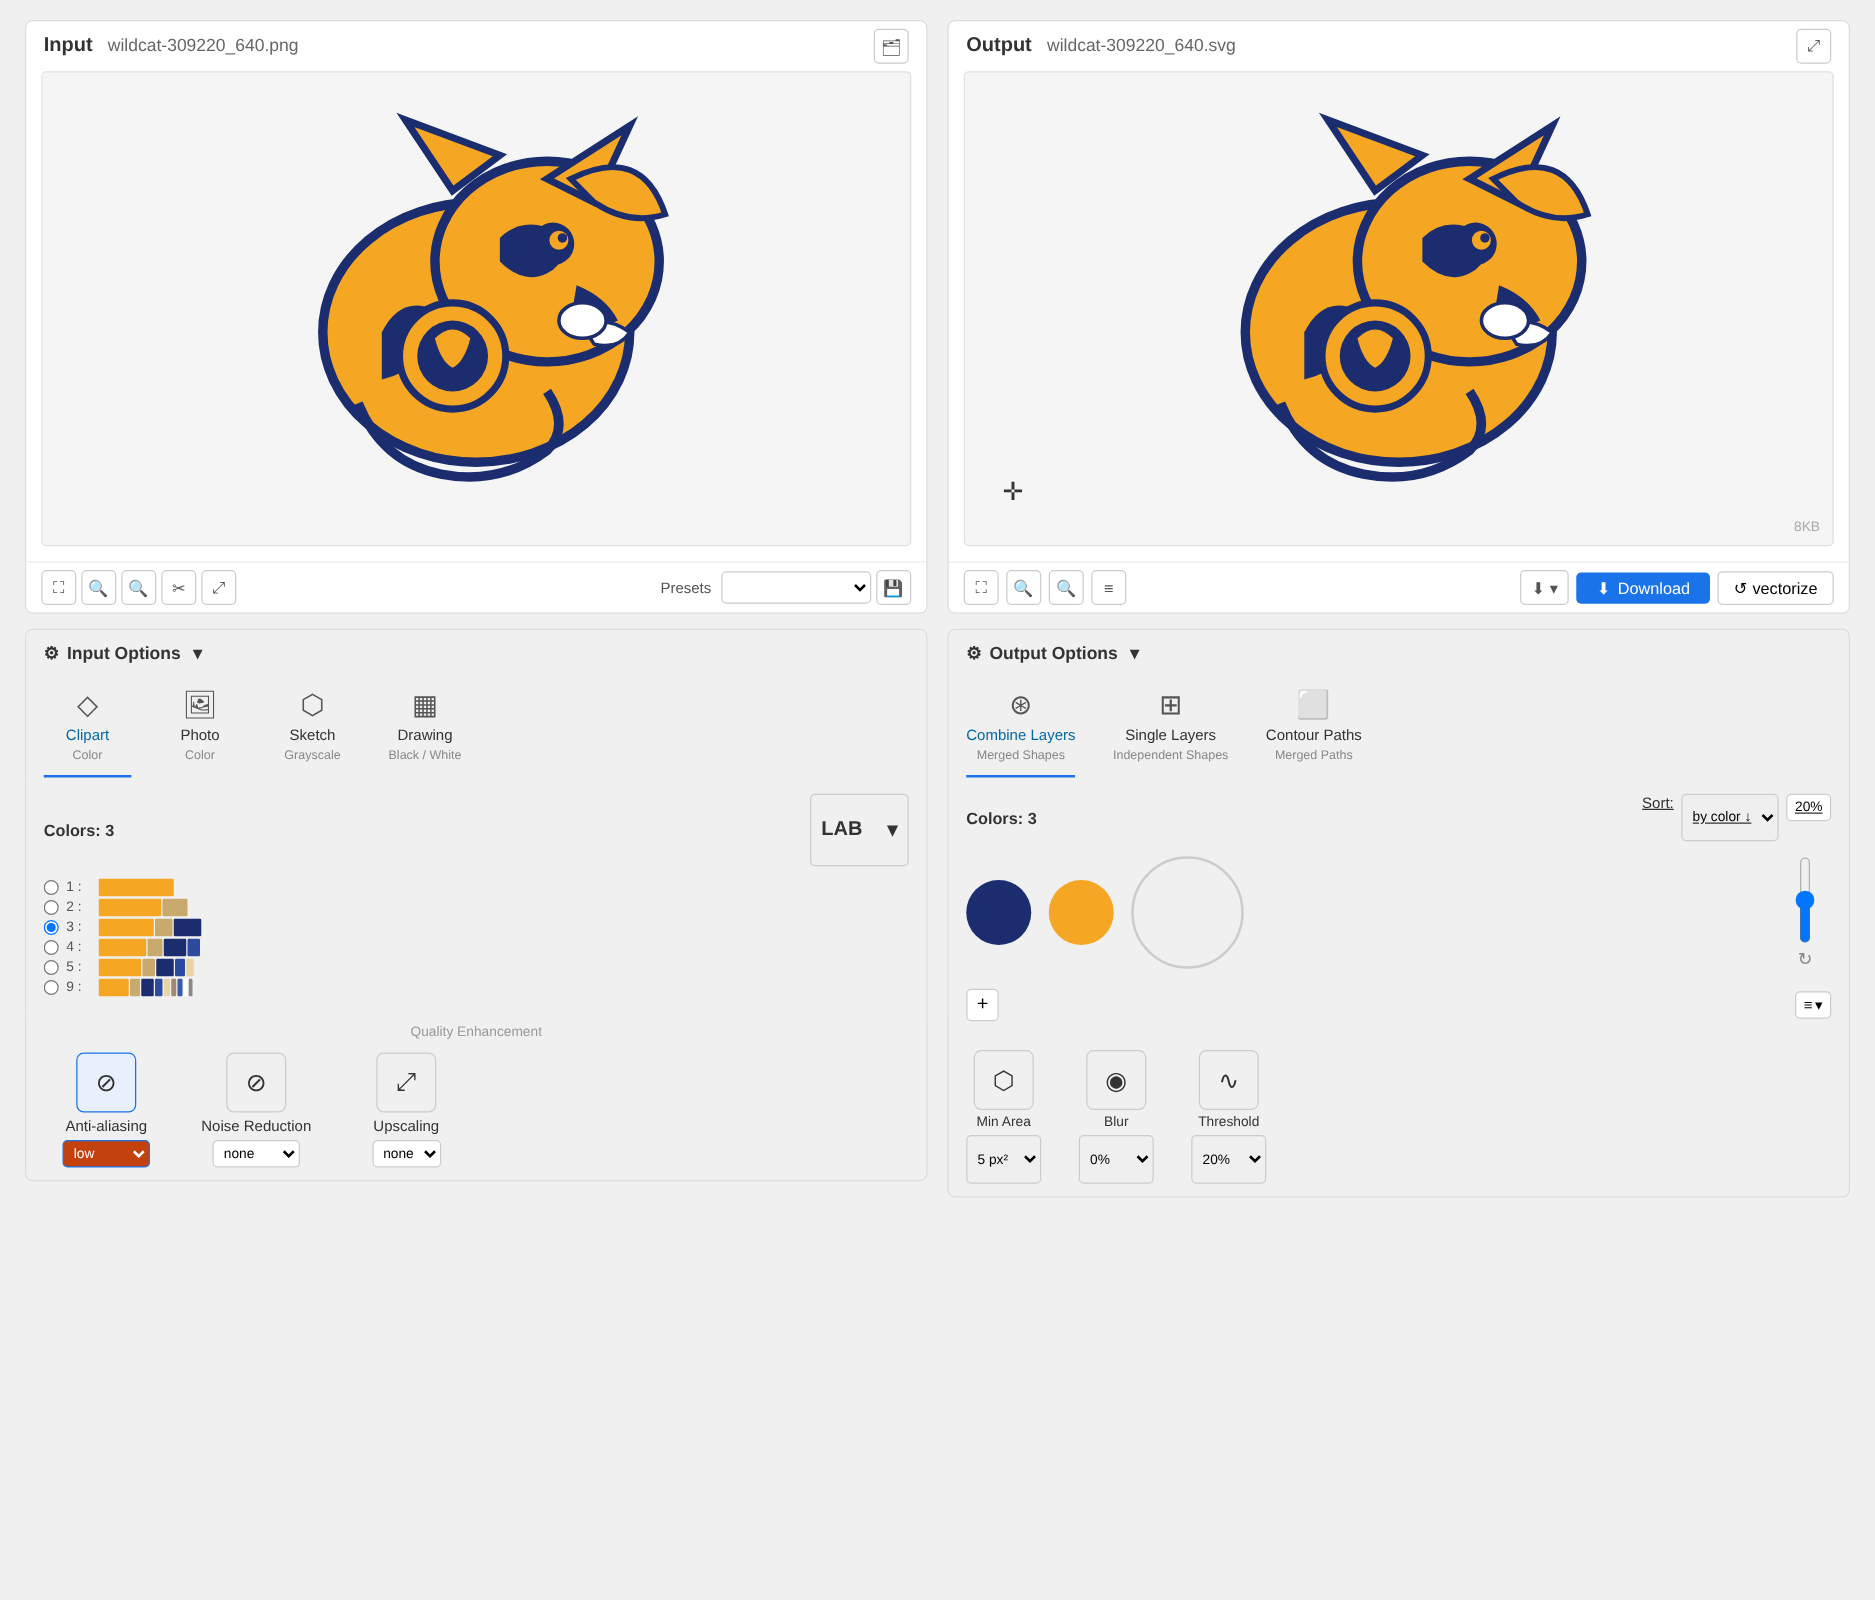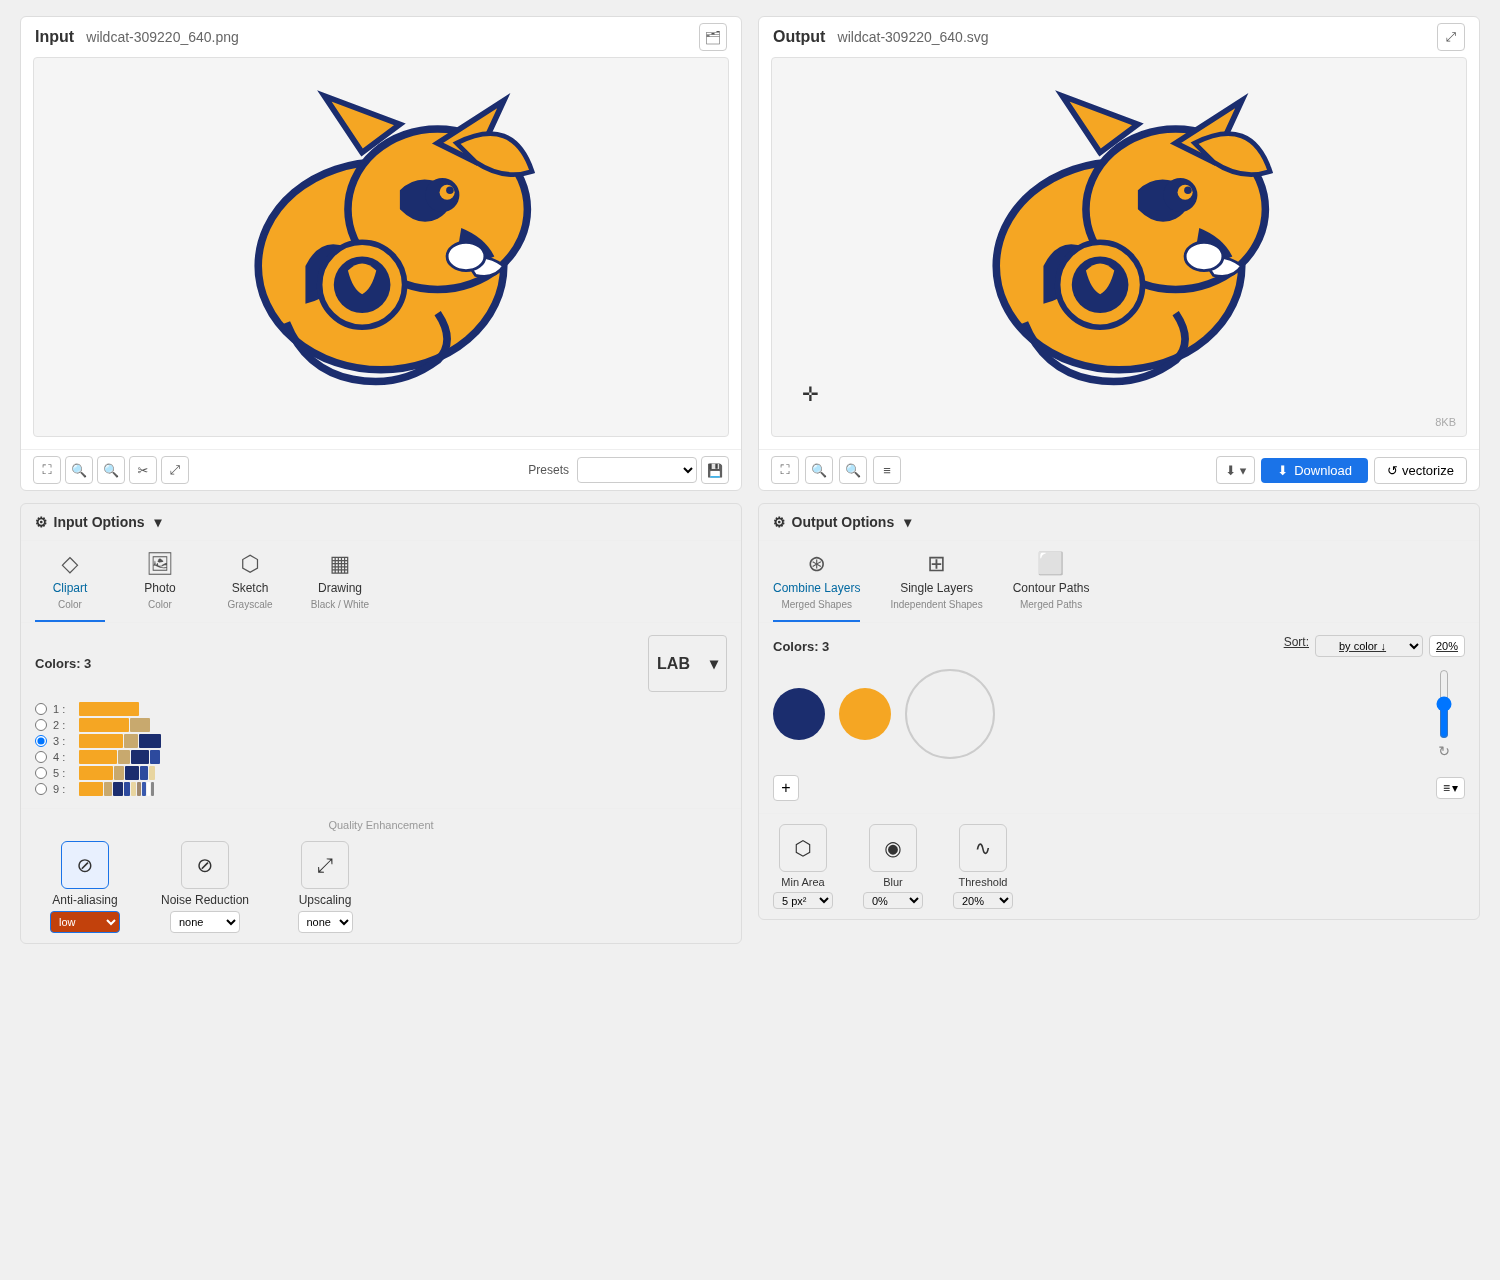--- a/index.html
+++ b/index.html
@@ -317,25 +317,25 @@
       justify-content: space-between;
       margin-bottom: 12px;
     }
     .sort-row {
       display: flex;
       gap: 6px;
       font-size: 12px;
       text-decoration: underline;
     }
     .sort-select {
-      height: 22px;
+      height: 38px;
       border: 1px solid #ccc;
       border-radius: 4px;
       font-size: 11px;
-      padding: 0 19px;
+      padding: 0 4px;
     }
     .percent-input {
       width: 36px;
       height: 22px;
       border: 1px solid #ccc;
       border-radius: 4px;
       font-size: 11px;
       text-align: center;
     }
     .color-swatches {
@@ -414,21 +414,21 @@
       height: 48px;
       display: flex;
       align-items: center;
       justify-content: center;
     }
     .bottom-option-label {
       font-size: 11px;
       font-weight: 500;
     }
     .bottom-option-select {
-      height: 17px;
+      height: 39px;
       border: 1px solid #ccc;
       border-radius: 4px;
       font-size: 11px;
       padding: 0 4px;
       width: 60px;
     }
     .output-colors-inner {
       position: relative;
     }
     .vertical-slider {

